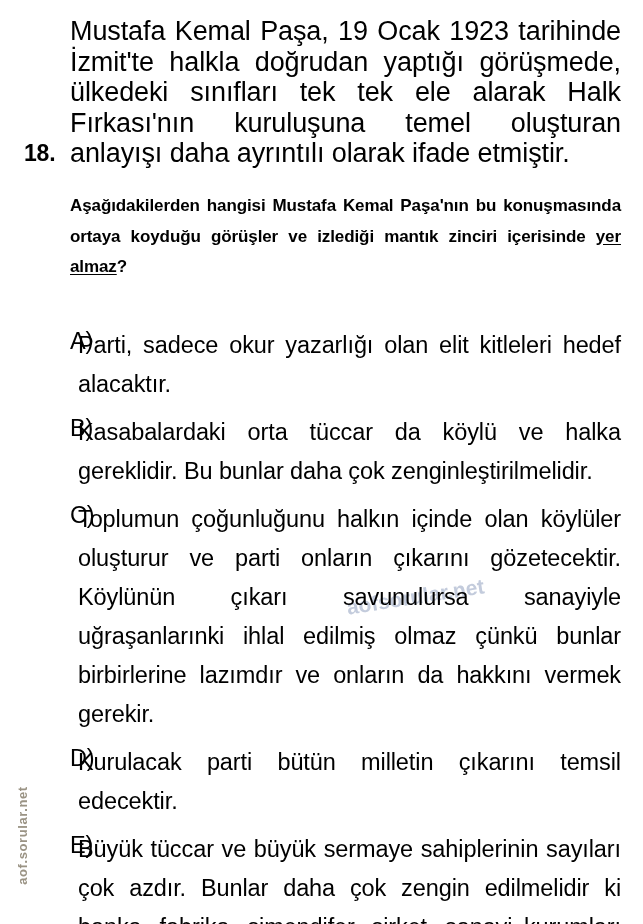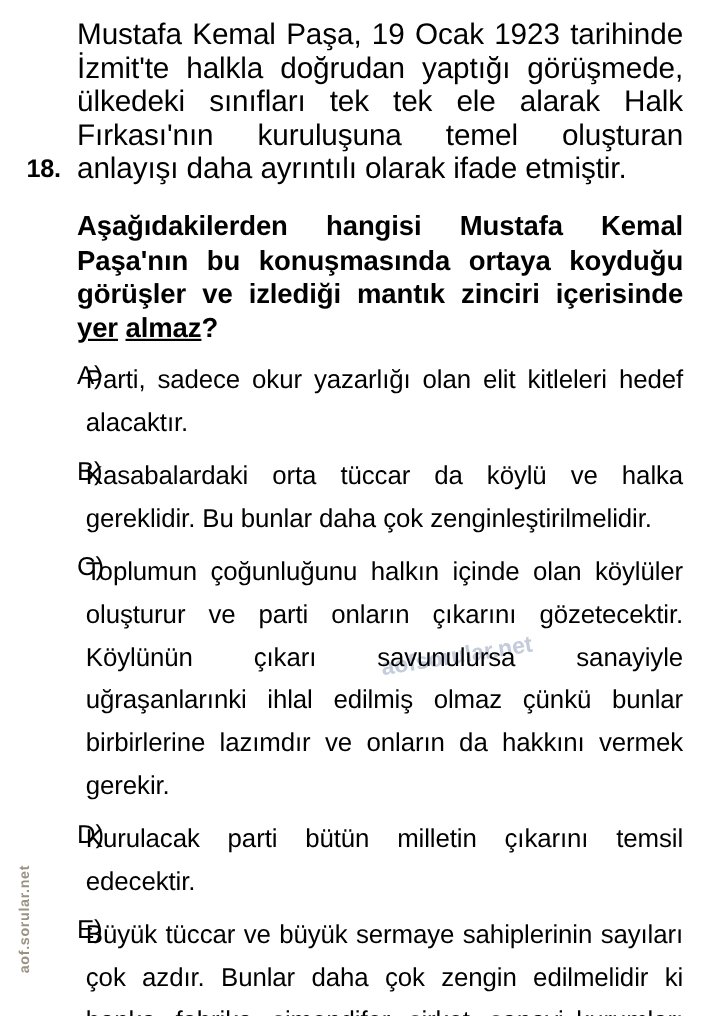--- a/index.html
+++ b/index.html
@@ -87,21 +87,21 @@
     text-align-last: left;
     letter-spacing: -0.1px;
     word-spacing: 0px;
   }
 
   .question {
     position: absolute;
     left: 70px;
     top: 191px;
     width: 551px;
-    font-size: 25px;
+    font-size: 17px;
     font-weight: bold;
     line-height: 30.5px;
     text-align: justify;
     text-align-last: left;
     letter-spacing: -0.1px;
   }
   .question u {
     text-decoration: underline;
     text-underline-offset: 2px;
   }

